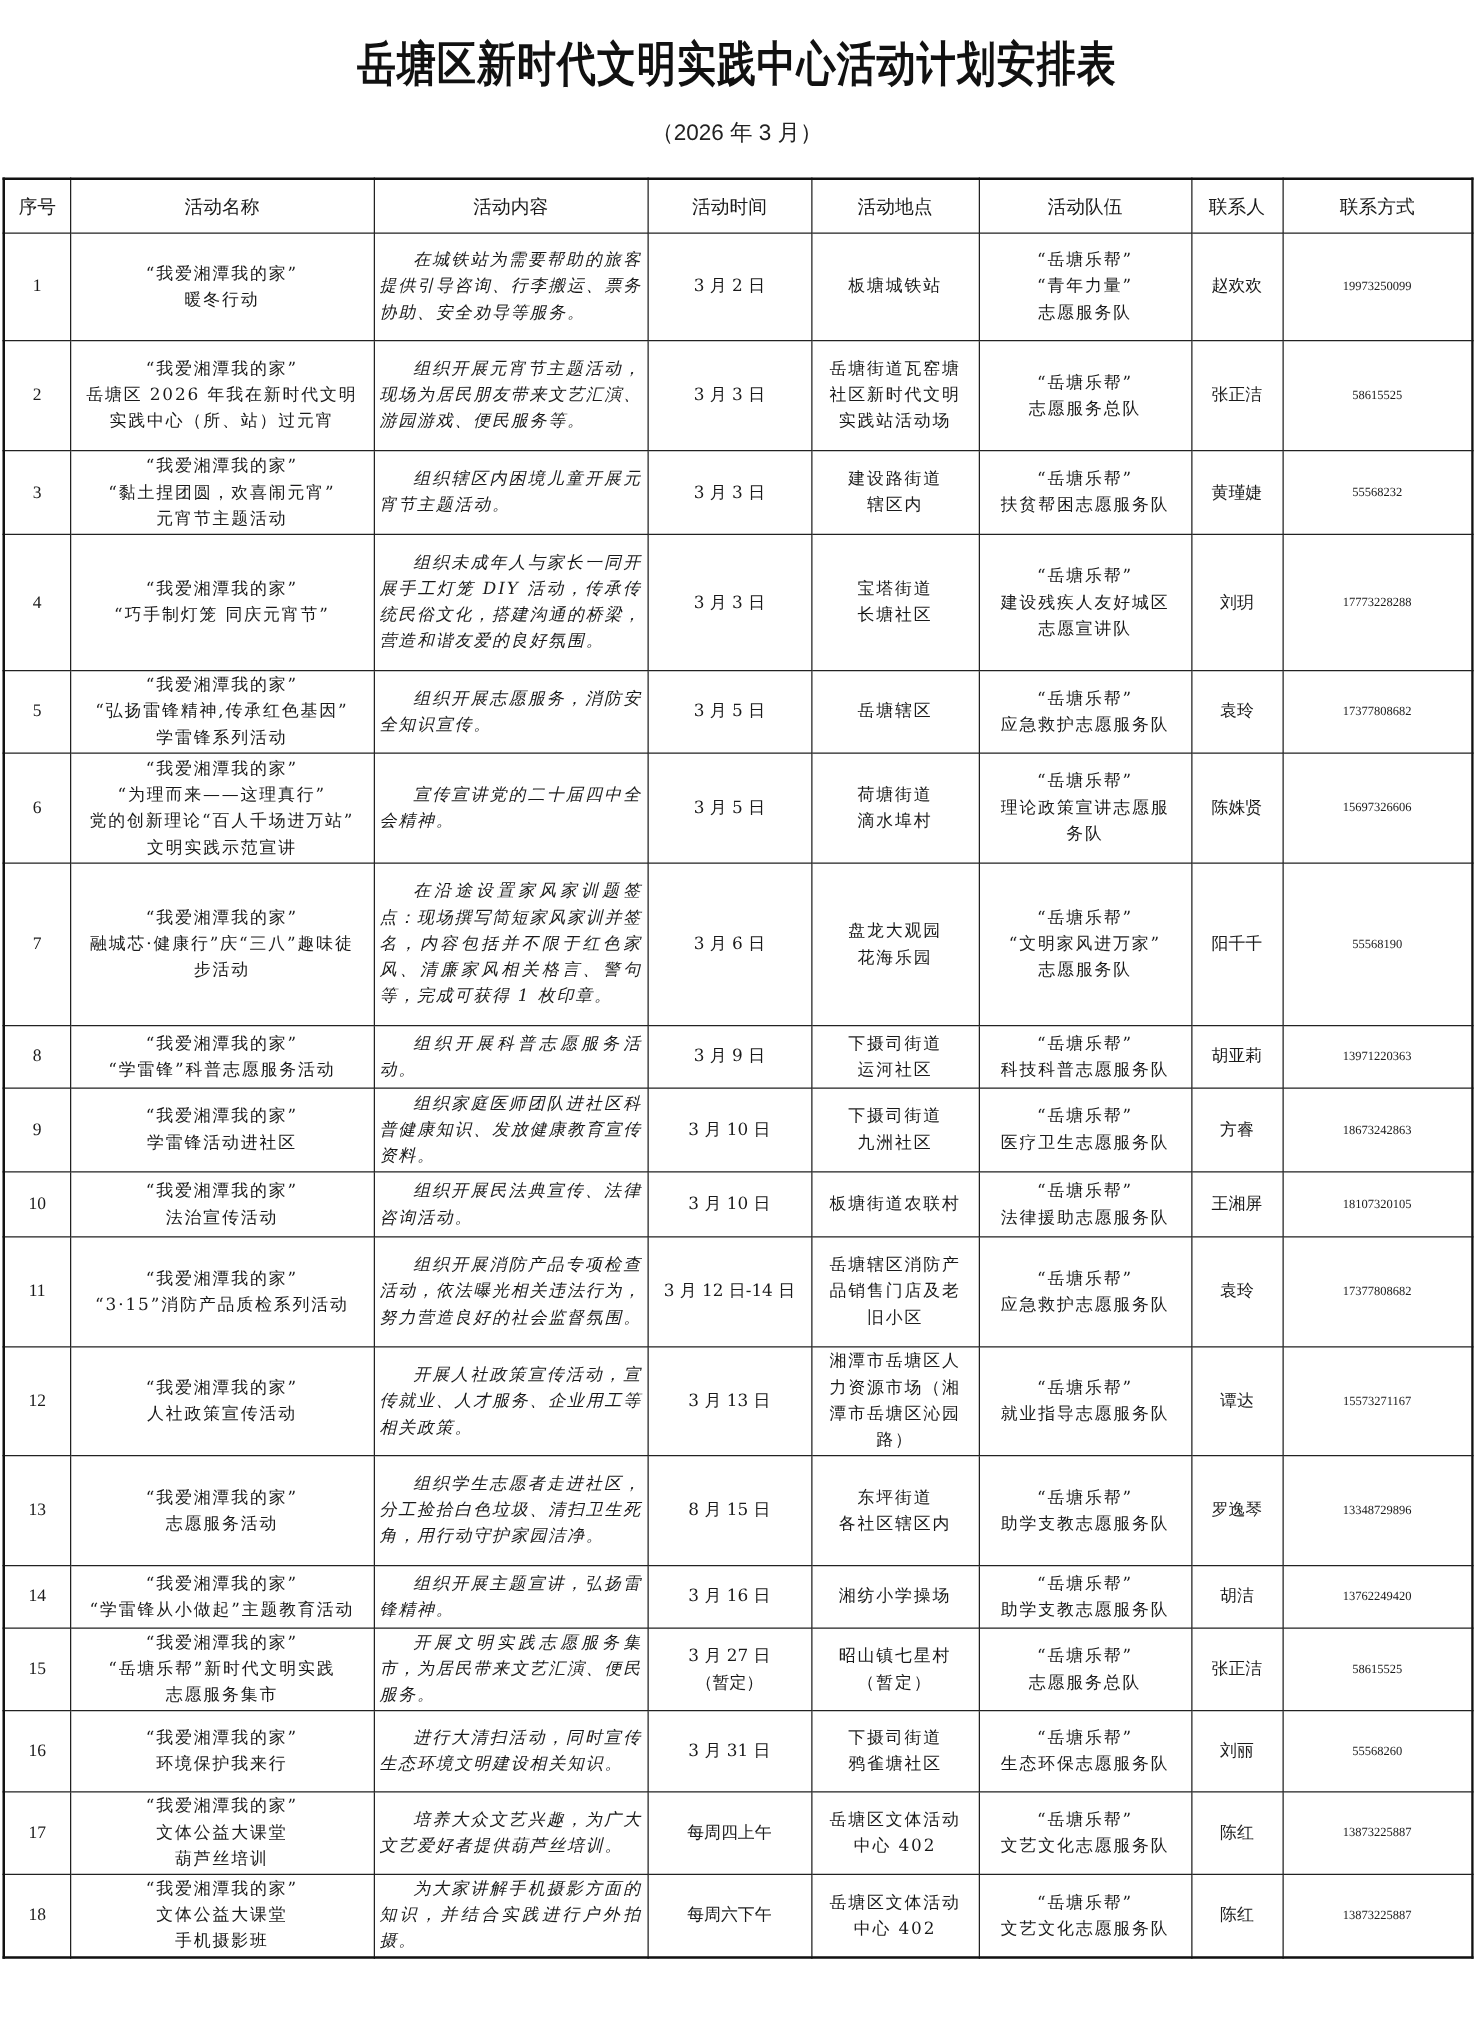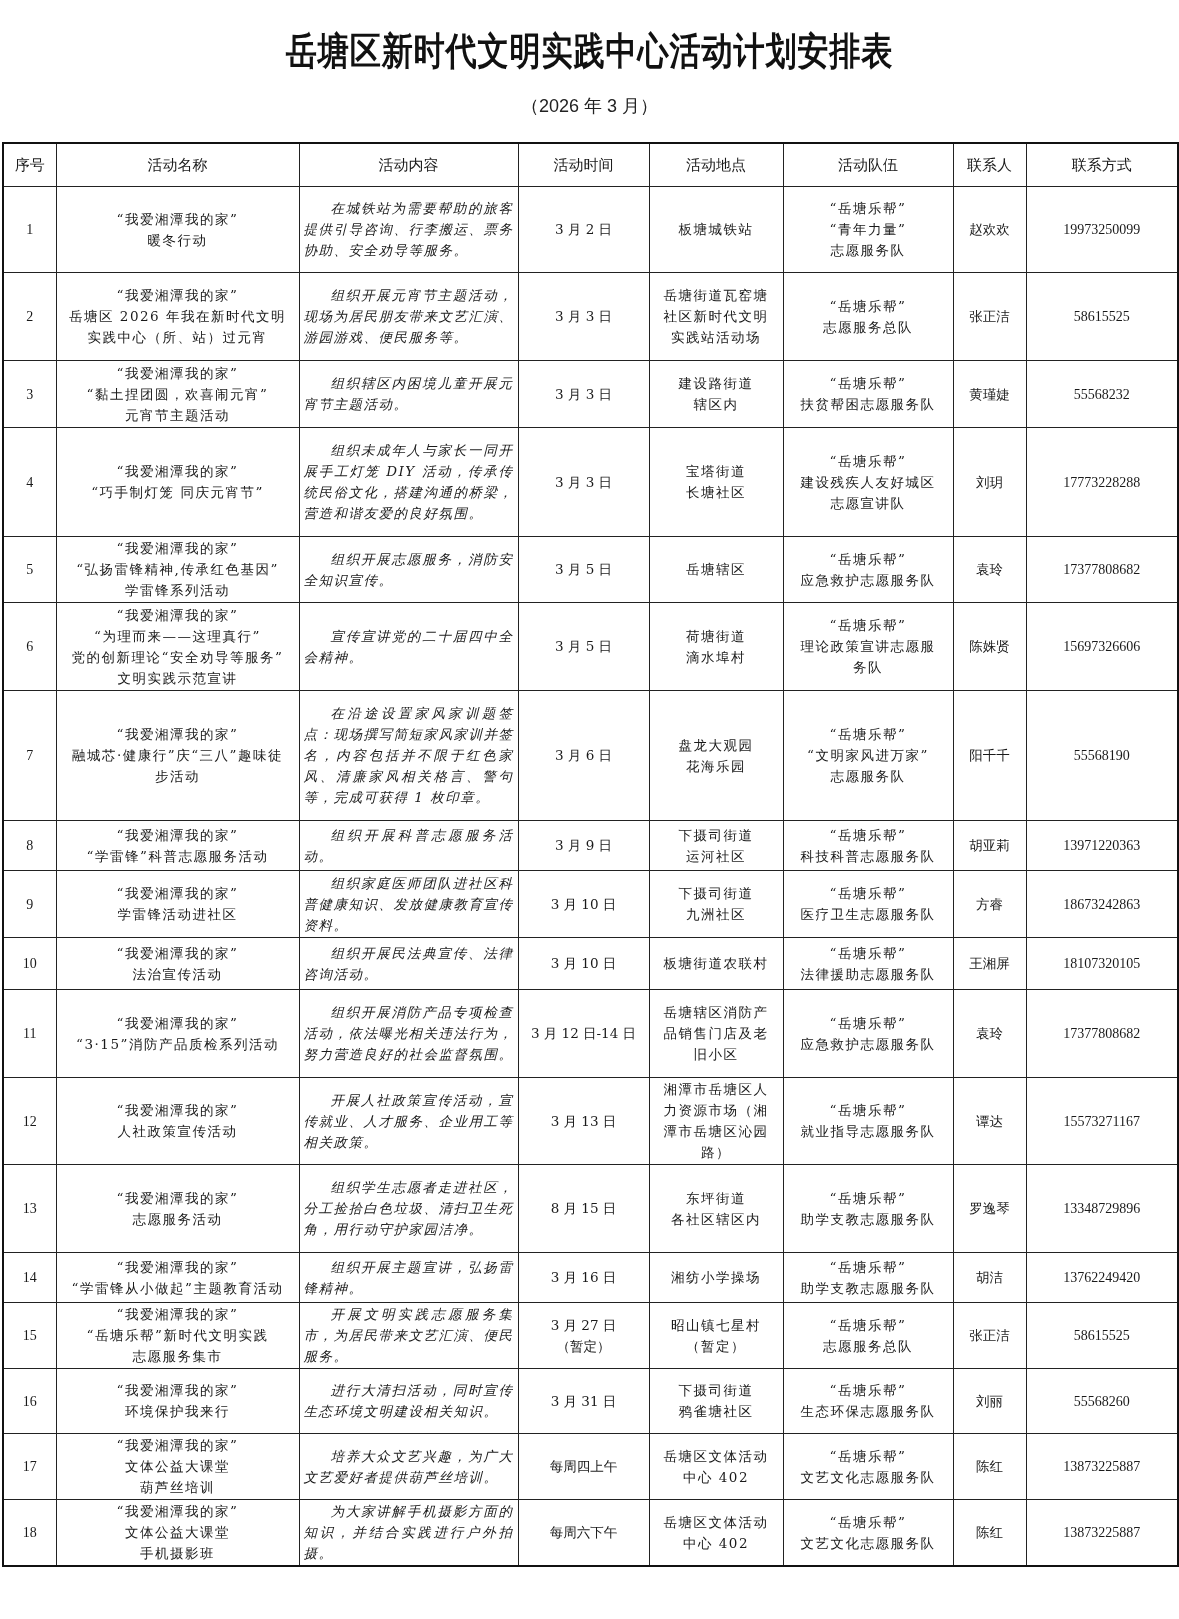--- a/index.html
+++ b/index.html
@@ -6,21 +6,21 @@
   body { width: 1179px; height: 1619px; position: relative; overflow: hidden; font-family: "DejaVu Serif", "Liberation Serif", serif; color: #1a1a1a; }
   .title { position: absolute; top: 26px; left: 0; width: 1179px; text-align: center; font-family: "DejaVu Sans", "Liberation Sans", sans-serif; font-weight: bold; font-size: 38px; letter-spacing: 1px; color: #111; transform: scaleX(0.82); transform-origin: center; }
   .subtitle { position: absolute; top: 94px; left: 0; width: 1179px; text-align: center; font-family: "Liberation Sans", "DejaVu Sans", sans-serif; font-size: 18px; color: #222; }
   table.plan { position: absolute; top: 142px; left: 2px; width: 1175px; border-collapse: collapse; table-layout: fixed; border: 2px solid #111; }
   table.plan th, table.plan td { border: 1px solid #222; padding: 1px 4px; font-size: 13.5px; line-height: 21px; text-align: center; vertical-align: middle; font-weight: normal; }
   table.plan th { font-family: "DejaVu Sans", "Liberation Sans", sans-serif; font-size: 15px; height: 40px; }
   table.plan td.content { text-align: justify; text-indent: 2em; letter-spacing: 1.5px; font-style: italic; }
   table.plan td.name { letter-spacing: 1.5px; }
   table.plan td.team { letter-spacing: 1.5px; }
   table.plan td.place { letter-spacing: 1.5px; }
-  table.plan td.phone { font-family: "Liberation Serif", "DejaVu Serif", serif; font-size: 14px; letter-spacing: 0; }
+  table.plan td.phone { font-family: "Liberation Serif", "DejaVu Serif", serif; font-size: 10px; letter-spacing: 0; }
   table.plan td.seq { font-family: "Liberation Serif", "DejaVu Serif", serif; font-size: 14px; }
   .line { display: block; white-space: nowrap; }
 </style>
 </head>
 <body>
 
 <div class="title">岳塘区新时代文明实践中心活动计划安排表</div>
 <div class="subtitle">（2026 年 3 月）</div>
 
 <table class="plan">
@@ -154,21 +154,21 @@
           <span class="line">应急救护志愿服务队</span>
         </td>
         <td class="contact">袁玲</td>
         <td class="phone">17377808682</td>
       </tr>
       <tr style="height: 88px;">
         <td class="seq">6</td>
         <td class="name">
           <span class="line">“我爱湘潭我的家”</span>
           <span class="line">“为理而来——这理真行”</span>
-          <span class="line">党的创新理论“安全劝导等服务”</span>
+          <span class="line">党的创新理论“百人千场进万站”</span>
           <span class="line">文明实践示范宣讲</span>
         </td>
         <td class="content">宣传宣讲党的二十届四中全会精神。</td>
         <td class="time">
           <span class="line">3 月 5 日</span>
         </td>
         <td class="place">
           <span class="line">荷塘街道</span>
           <span class="line">滴水埠村</span>
         </td>

